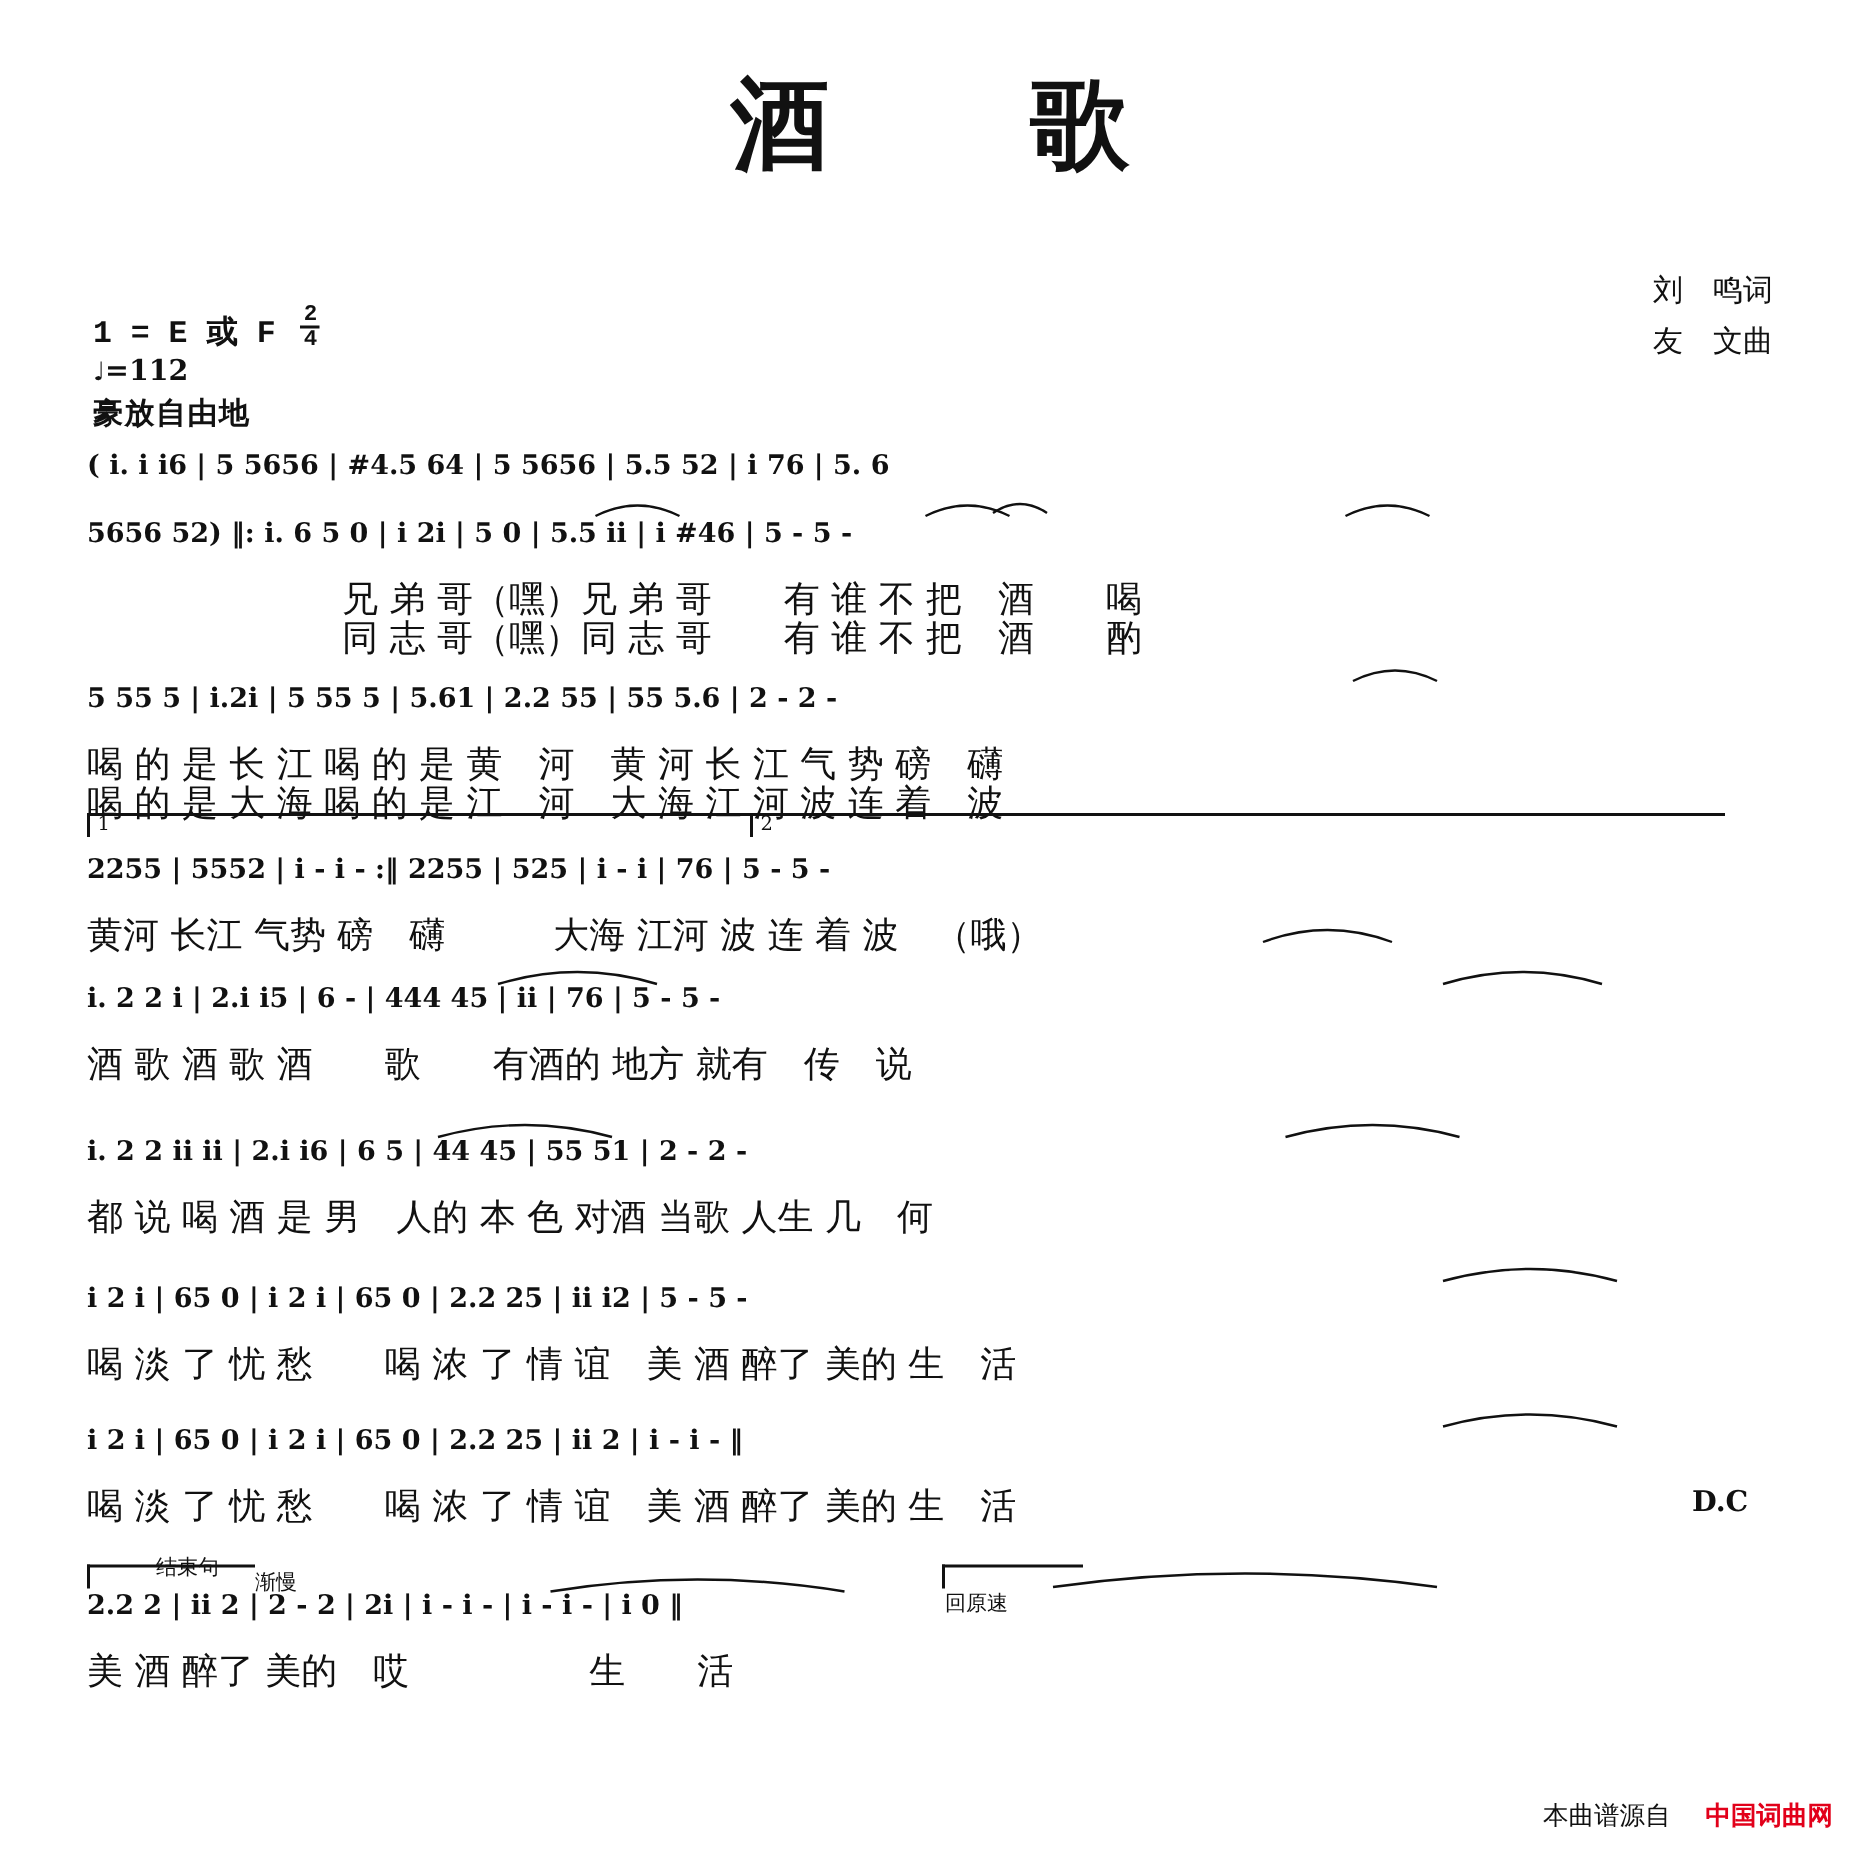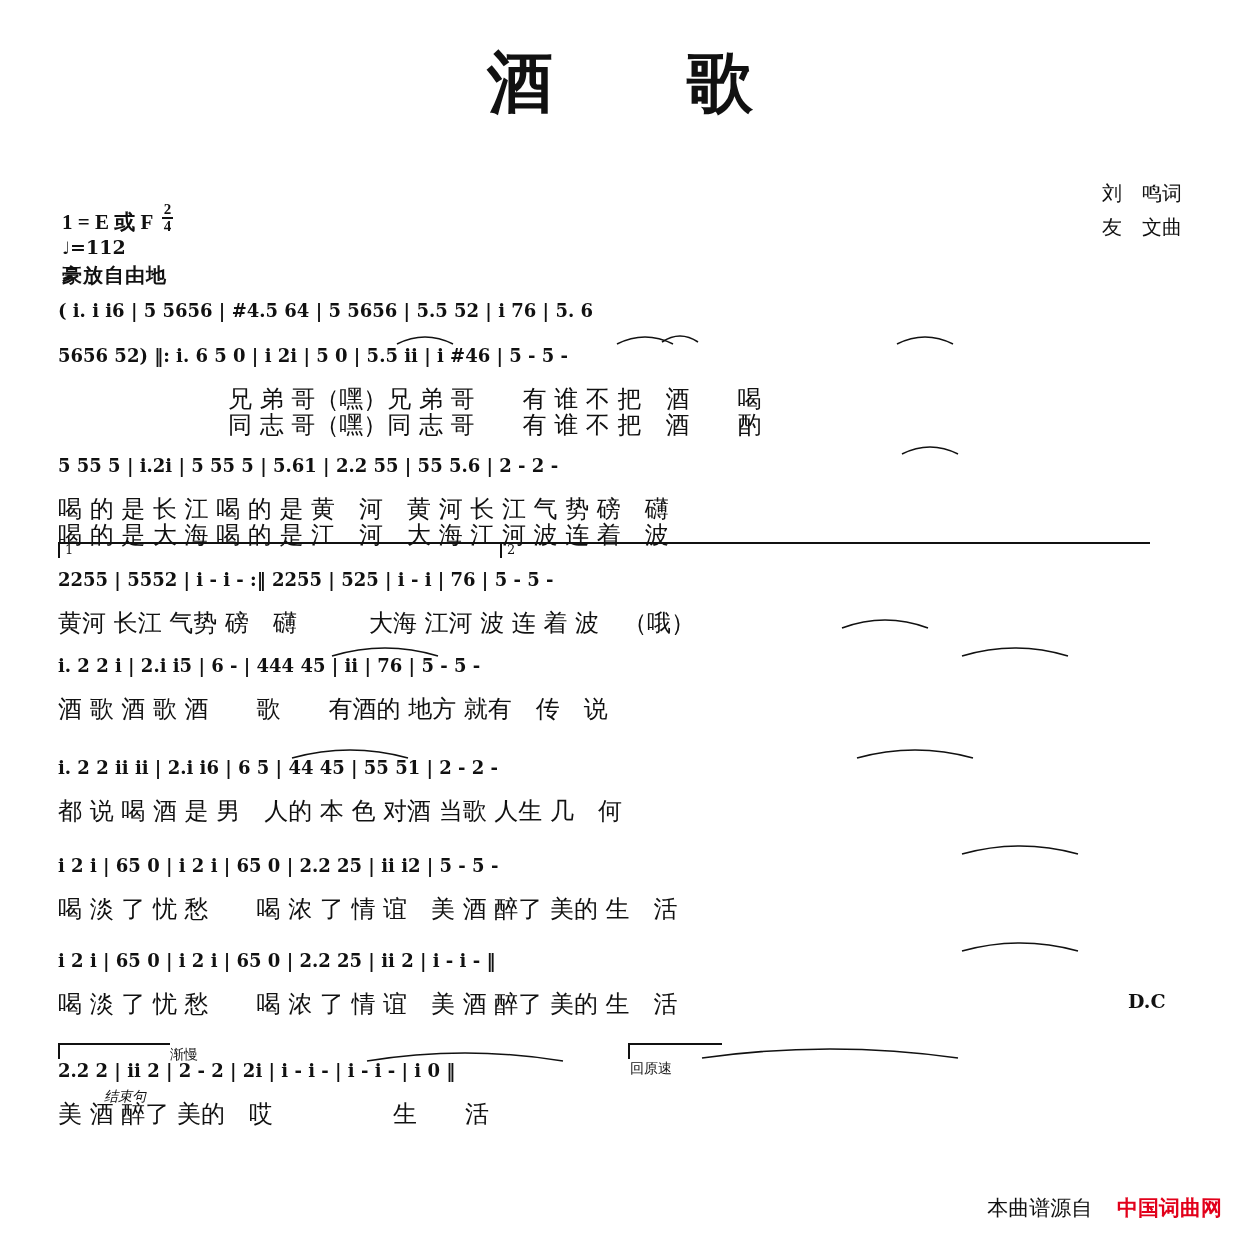--- a/index.html
+++ b/index.html
@@ -26,21 +26,21 @@
   .credits{
     position:absolute;right:58px;top:176px;
     font-family:"DejaVu Serif","Liberation Serif",serif;
     font-size:20px;
     line-height:34px;
     text-align:right;
   }
 
   .keysig{
     position:absolute;left:62px;top:202px;
-    font-family:Liberation Serif, serif;
+    font-family:Liberation Mono, monospace;
     font-size:21px;
     font-weight:bold;
     white-space:nowrap;
   }
   .frac{display:inline-block;vertical-align:-2px;text-align:center;font-size:15px;line-height:1.02;margin-left:4px;}
   .frac .num{display:block;border-bottom:2px solid #111;padding:0 2px;}
   .frac .den{display:block;padding:0 2px;}
 
   .tempo{
     position:absolute;left:62px;top:236px;
@@ -77,21 +77,21 @@
     position:absolute;left:5px;top:-2px;font-size:13px;
     font-family:"DejaVu Serif","Liberation Serif",serif;
   }
 
   .slur{position:absolute;}
   .slur svg{display:block;}
 
   .footer{
     position:absolute;right:18px;bottom:16px;
     font-family:"DejaVu Serif","Liberation Serif",serif;
-    font-size:21px;
+    font-size:17px;
     color:#111;
     white-space:nowrap;
   }
   .footer .brand{color:#e2001a;margin-left:18px;font-weight:bold;}
   .dc{
     position:absolute;
     font-family:"DejaVu Serif","Liberation Serif",serif;
     font-size:19px;font-weight:bold;
   }
   .smalltag{
@@ -170,21 +170,21 @@
   </div>
 
   <div class="row" style="top:950px;">
     <div class="notes">i  2  i | 65  0 | i  2  i | 65  0 | 2.2  25 | ii  2 | i - i - ‖</div>
     <div class="lyr" style="margin-top:4px;">喝 淡 了 忧 愁　　喝 浓 了 情 谊　美 酒 醉了 美的 生　活</div>
   </div>
 
   <div class="dc" style="left:1128px;top:990px;">D.C</div>
 
   <div class="volta" style="left:58px;top:1043px;width:110px;"></div>
-  <div class="smalltag" style="left:104px;top:1088px;font-style:italic;">结束句</div>
+  <div class="smalltag" style="left:104px;top:1036px;">结束句</div>
   <div class="smalltag" style="left:170px;top:1046px;">渐慢</div>
   <div class="volta" style="left:628px;top:1043px;width:92px;"></div>
   <div class="smalltag" style="left:630px;top:1060px;">回原速</div>
 
   <div class="row" style="top:1060px;">
     <div class="notes">2.2  2 | ii  2 | 2 -  2 | 2i | i - i - | i - i - | i  0 ‖</div>
     <div class="lyr" style="margin-top:4px;">美 酒 醉了 美的　哎　　　　　生　　活</div>
   </div>
 
   <div class="slur" style="left:395px;top:330px;">

